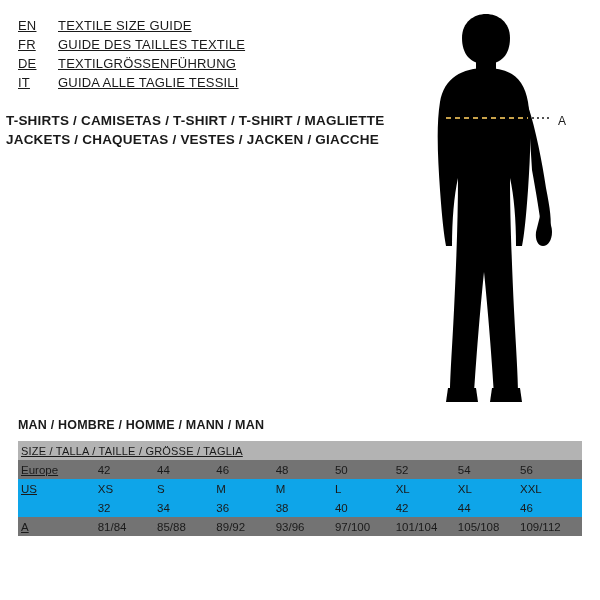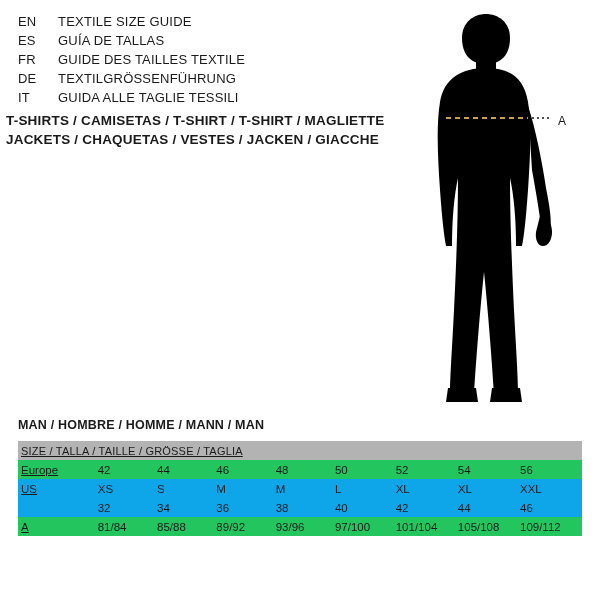--- a/index.html
+++ b/index.html
@@ -22,24 +22,25 @@
 
   
   .lang-block {
     position: absolute;
     left: 18px;
     top: 14px;
     width: 400px;
   }
   .lang-row {
     display: flex;
-    align-items: flex-start;
+    align-items: flex-end;
     height: 19px;
     font-size: 13px;
     letter-spacing: 0.2px;
+    text-decoration: underline;
   }
   .lang-code {
     width: 40px;
     flex: 0 0 40px;
     font-size: 13px;
   }
   .lang-text {
     flex: 1 1 auto;
     font-size: 13px;
   }
@@ -103,21 +104,21 @@
   .row-header td {
     background: #b3b3b3;
     color: #1a1a1a;
     font-size: 11px;
     letter-spacing: 0.2px;
   }
   .row-shade td {
     background: #0ea5e9;
   }
   .row-plain td {
-    background: #22c55e;
+    background: #737373;
   }
   .c-label {
     width: 88px;
     padding-left: 3px !important;
     text-decoration: underline;
   }
   .c-val {
     width: 68px;
     text-align: left;
   }
@@ -132,24 +133,20 @@
 </style>
 </head>
 <body>
 
 <div class="page">
 
   <div class="lang-block">
     <div class="lang-row">
       <span class="lang-code">EN</span>
       <span class="lang-text">TEXTILE SIZE GUIDE</span>
-    </div>
-    <div class="lang-row">
-      <span class="lang-code">ES</span>
-      <span class="lang-text">GUÍA DE TALLAS</span>
     </div>
     <div class="lang-row">
       <span class="lang-code">FR</span>
       <span class="lang-text">GUIDE DES TAILLES TEXTILE</span>
     </div>
     <div class="lang-row">
       <span class="lang-code">DE</span>
       <span class="lang-text">TEXTILGRÖSSENFÜHRUNG</span>
     </div>
     <div class="lang-row">

